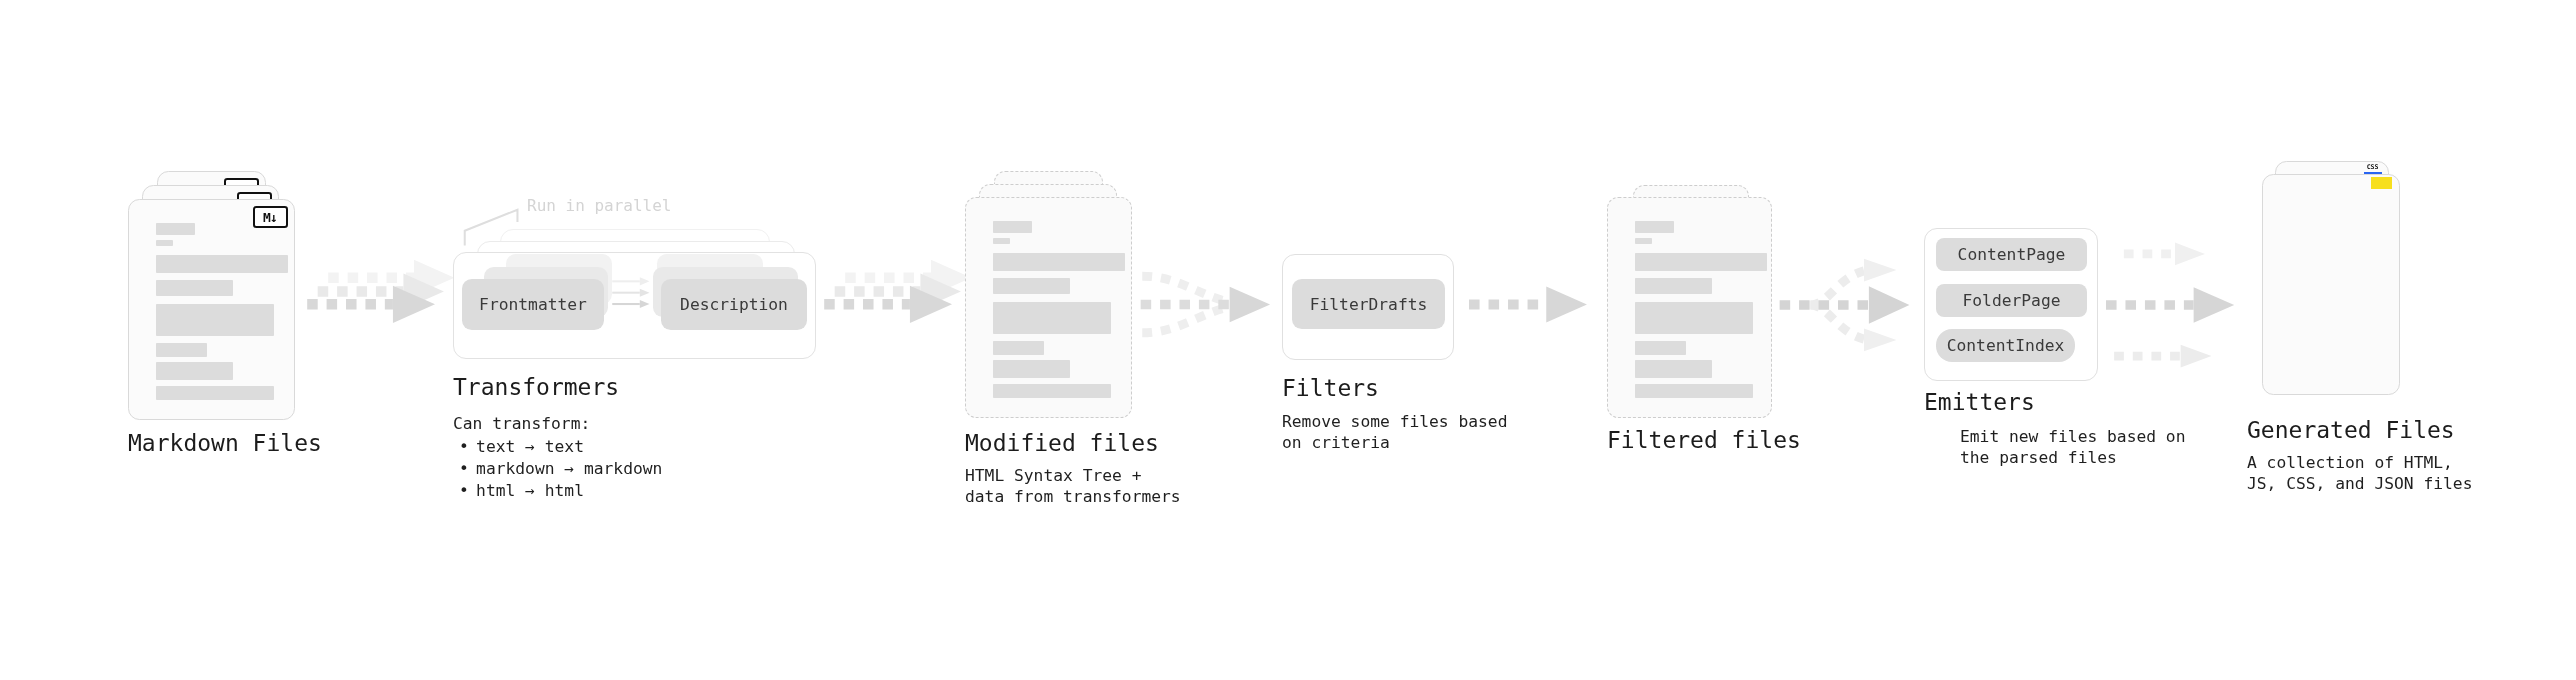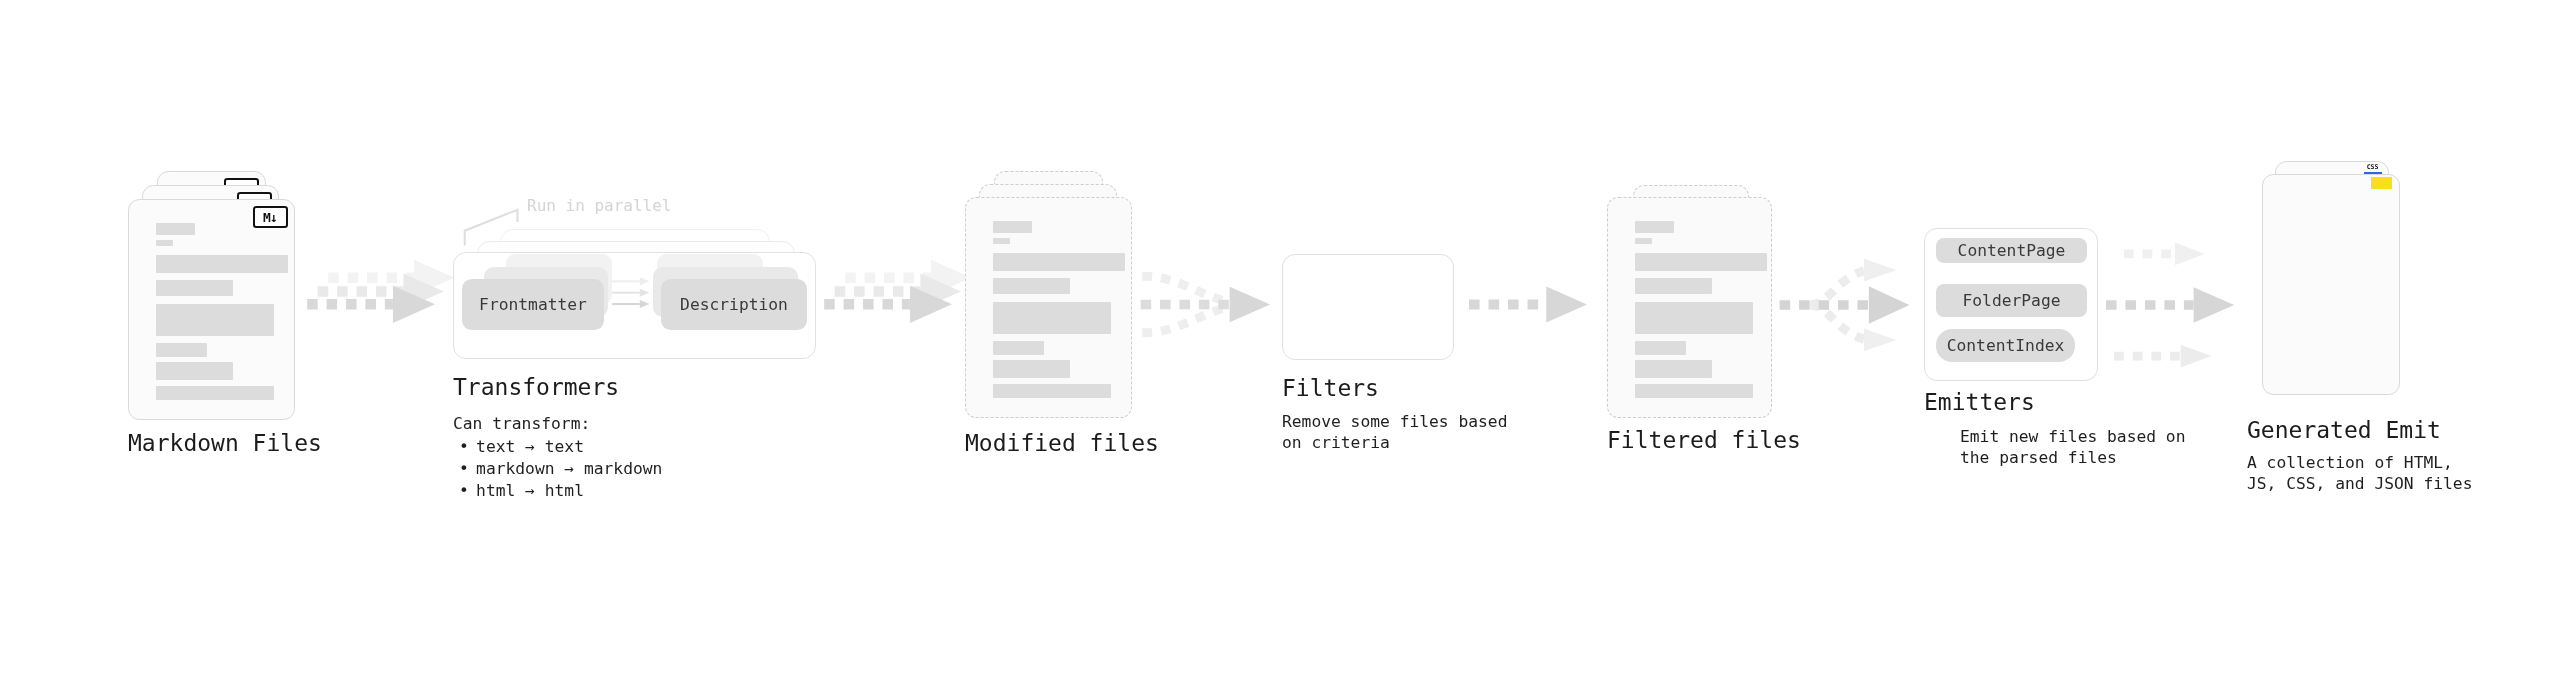--- a/index.html
+++ b/index.html
@@ -154,29 +154,34 @@
         <div class="bar" style="width: 17px; height: 5.7px; margin-bottom: 9px;"></div>
         <div class="bar" style="width: 132px; height: 18px; margin-bottom: 7.3px;"></div>
         <div class="bar" style="width: 77px; height: 16.3px; margin-bottom: 7.3px;"></div>
         <div class="bar" style="width: 118px; height: 32.5px; margin-bottom: 6.5px;"></div>
         <div class="bar" style="width: 51px; height: 14px; margin-bottom: 5.7px;"></div>
         <div class="bar" style="width: 77px; height: 18px; margin-bottom: 5.7px;"></div>
         <div class="bar" style="width: 118px; height: 14px; margin-bottom: 0px;"></div>
       </div>
   </div>
   <div class="title" style="left:965px;top:430px;">Modified files</div>
+  <div class="desc" style="left:965px;top:465px;">
+    <div>HTML Syntax Tree +</div>
+    <div>data from transformers</div>
+  </div>
 
   <svg style="left:1134px;top:260px;" width="146" height="89" viewBox="0 0 180 110">
     <path d="M10,20 C55,20 80,44 118,52" fill="none" stroke="#eeeeee" stroke-width="11" stroke-dasharray="12 11"></path>
     <path d="M10,90 C55,90 80,66 118,58" fill="none" stroke="#eeeeee" stroke-width="11" stroke-dasharray="12 11"></path>
     <line x1="8" y1="55" x2="118" y2="55" stroke="#dcdcdc" stroke-width="12" stroke-dasharray="13 11"></line>
     <polygon points="118,33 168,55 118,77" fill="#d7d7d7"></polygon>
   </svg>
 
   <div class="cbox" style="left:1282px;top:254px;width:172px;height:106px;border-color:#e0e0e0;"></div>
+  <div class="pill" style="left:1292px;top:279px;width:153px;height:50px;">FilterDrafts</div>
   <div class="title" style="left:1282px;top:375px;">Filters</div>
   <div class="desc" style="left:1282px;top:411px;">
     <div>Remove some files based</div>
     <div>on criteria</div>
   </div>
 
   <svg style="left:1469px;top:284px;" width="122" height="41" viewBox="0 0 150 50">
     <line x1="0" y1="25" x2="95" y2="25" stroke="#d7d7d7" stroke-width="12" stroke-dasharray="13 11"></line>
     <polygon points="95,3 145,25 95,47" fill="#d7d7d7"></polygon>
   </svg>
@@ -199,21 +204,21 @@
   <svg style="left:1778px;top:244px;" width="146" height="122" viewBox="0 0 180 150">
     <path d="M40,75 C62,75 72,42 106,33" fill="none" stroke="#ececec" stroke-width="11" stroke-dasharray="12 11"></path>
     <polygon points="106,18 146,32 106,46" fill="#efefef"></polygon>
     <path d="M40,75 C62,75 72,108 106,117" fill="none" stroke="#ececec" stroke-width="11" stroke-dasharray="12 11"></path>
     <polygon points="106,104 146,118 106,132" fill="#efefef"></polygon>
     <line x1="2" y1="75" x2="112" y2="75" stroke="#d4d4d4" stroke-width="12" stroke-dasharray="13 11"></line>
     <polygon points="112,52 162,75 112,98" fill="#d4d4d4"></polygon>
   </svg>
 
   <div class="cbox" style="left:1924px;top:228px;width:174px;height:153px;border-color:#e0e0e0;"></div>
-  <div class="pill" style="left:1936px;top:238px;width:151px;height:25px;border-radius:8.1px;">ContentPage</div>
+  <div class="pill" style="left:1936px;top:238px;width:151px;height:33px;border-radius:8.1px;">ContentPage</div>
   <div class="pill" style="left:1936px;top:284px;width:151px;height:33px;border-radius:8.1px;">FolderPage</div>
   <div class="pill" style="left:1936px;top:329px;width:139px;height:33px;border-radius:16px;">ContentIndex</div>
   <div class="title" style="left:1924px;top:389px;">Emitters</div>
   <div class="desc" style="left:1960px;top:426px;">
     <div>Emit new files based on</div>
     <div>the parsed files</div>
   </div>
 
   <svg style="left:2106px;top:244px;" width="142" height="122" viewBox="0 0 175 150">
     <g>
@@ -232,20 +237,20 @@
 
   <div class="doc" style="left:2275px;top:161px;width:114px;height:221px;">
     <div class="css-badge">
       <div class="css-txt">CSS</div>
       <div class="css-bar"></div>
     </div>
   </div>
   <div class="doc" style="left:2262px;top:174px;width:138px;height:221px;">
     <div class="js-badge"></div>
   </div>
-  <div class="title" style="left:2247px;top:417px;">Generated Emit</div>
+  <div class="title" style="left:2247px;top:417px;">Generated Files</div>
   <div class="desc" style="left:2247px;top:452px;">
     <div>A collection of HTML,</div>
     <div>JS, CSS, and JSON files</div>
   </div>
 
 </div>
 
 
 </body></html>

